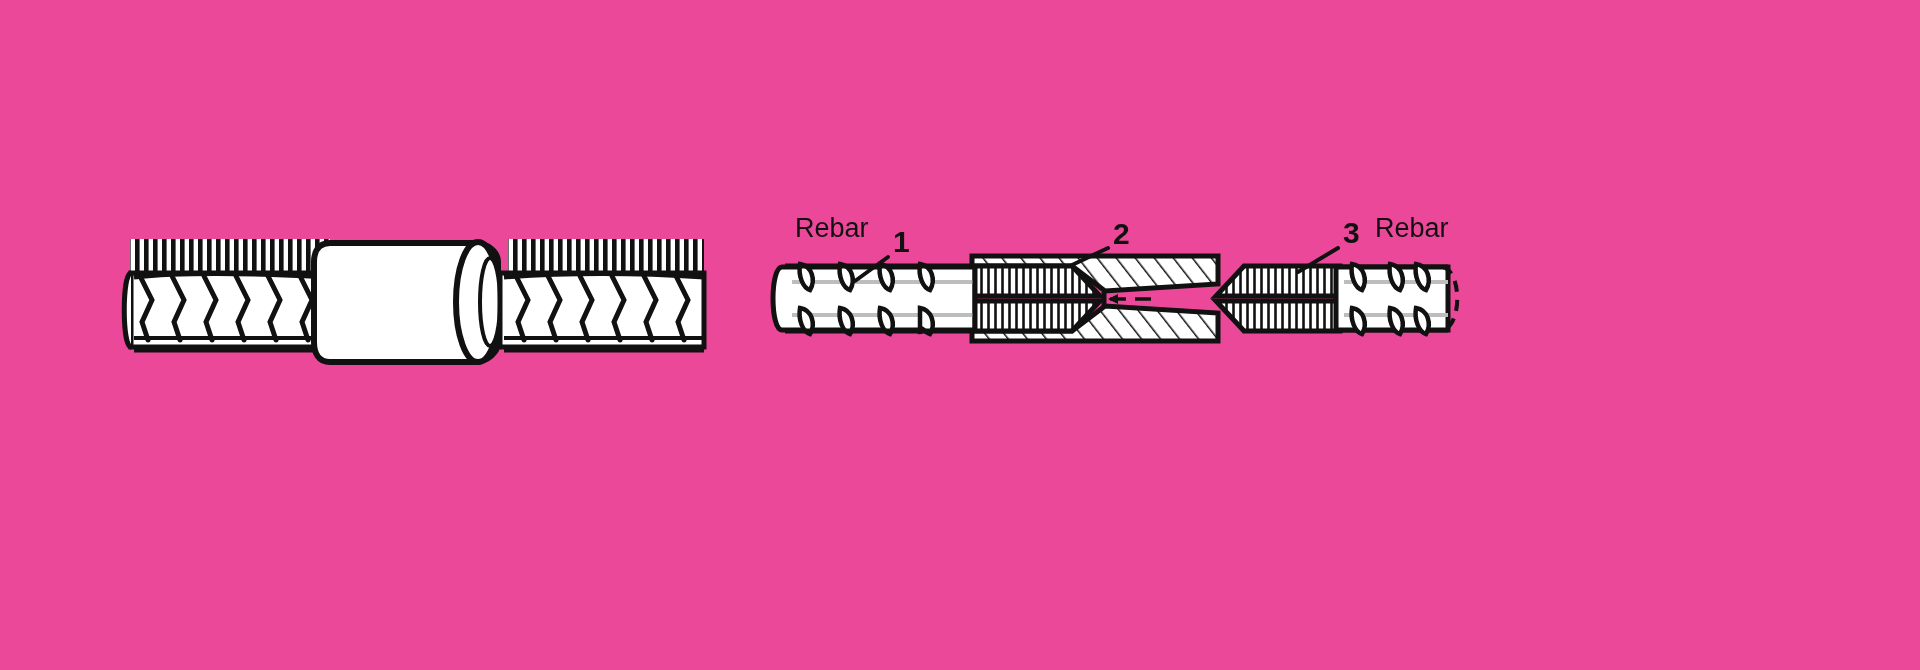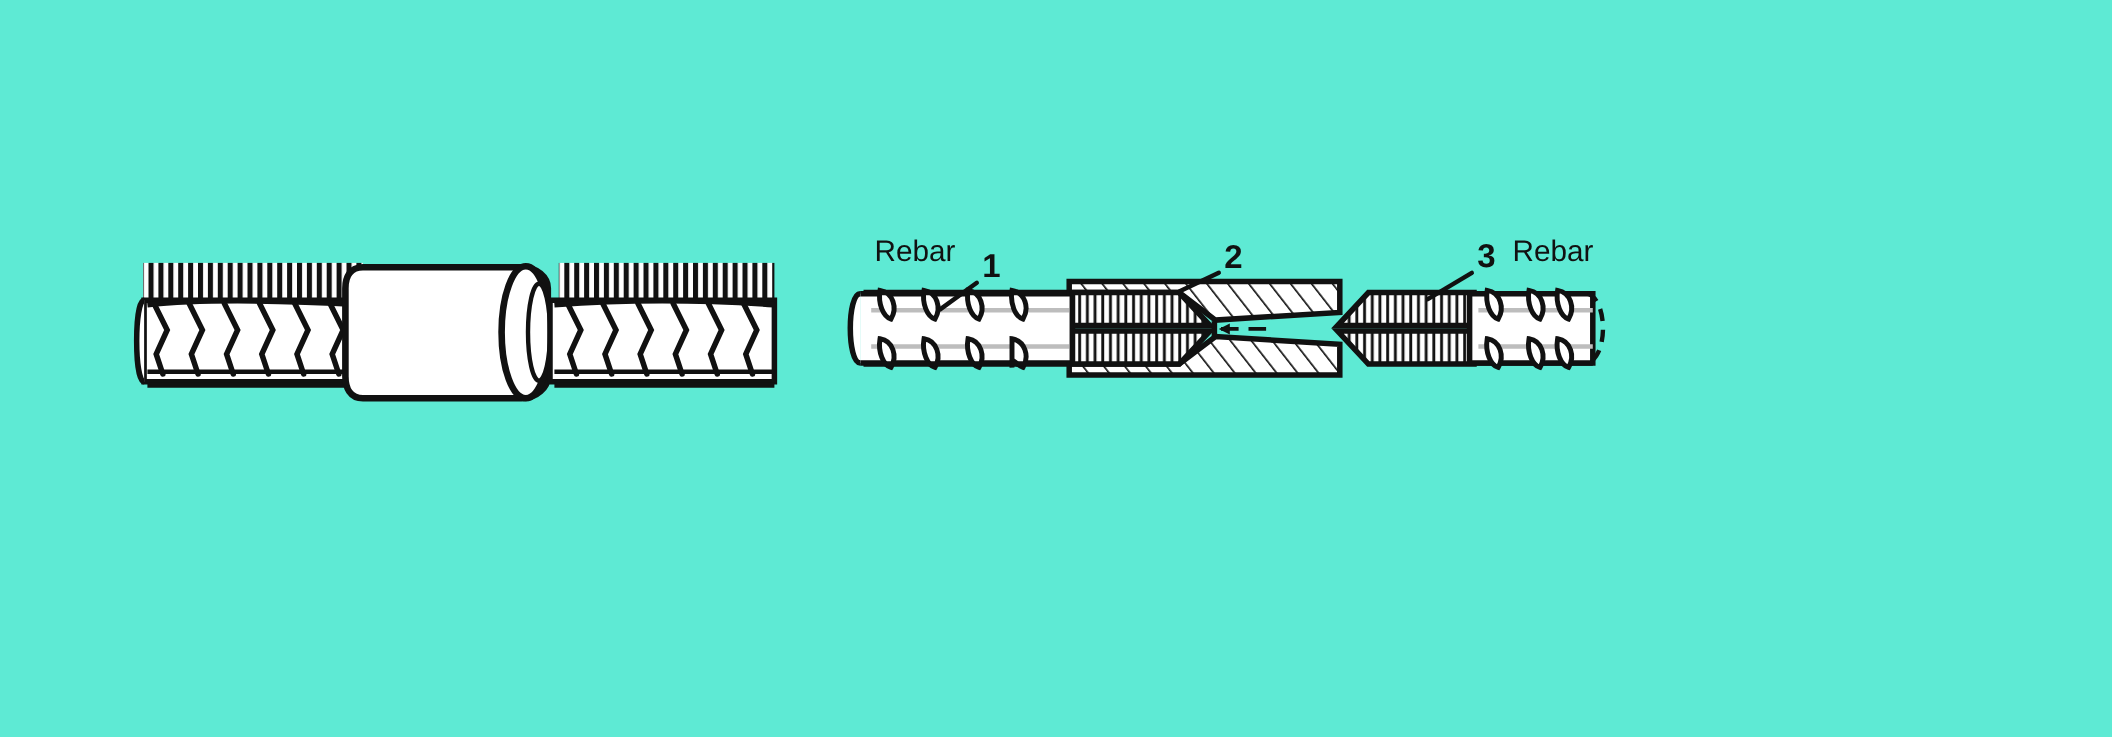--- a/index.html
+++ b/index.html
@@ -8,21 +8,21 @@
     padding: 0;
     background: #ffffff;
   }
   body {
     font-family: "Liberation Sans", sans-serif;
   }
   #figure-root {
     position: relative;
     width: 1920px;
     height: 670px;
-    background: #5eead4;
+    background: #ec4899;
     overflow: hidden;
   }
   #figure-svg {
     position: absolute;
     left: 0;
     top: 0;
     width: 1920px;
     height: 670px;
     display: block;
   }

